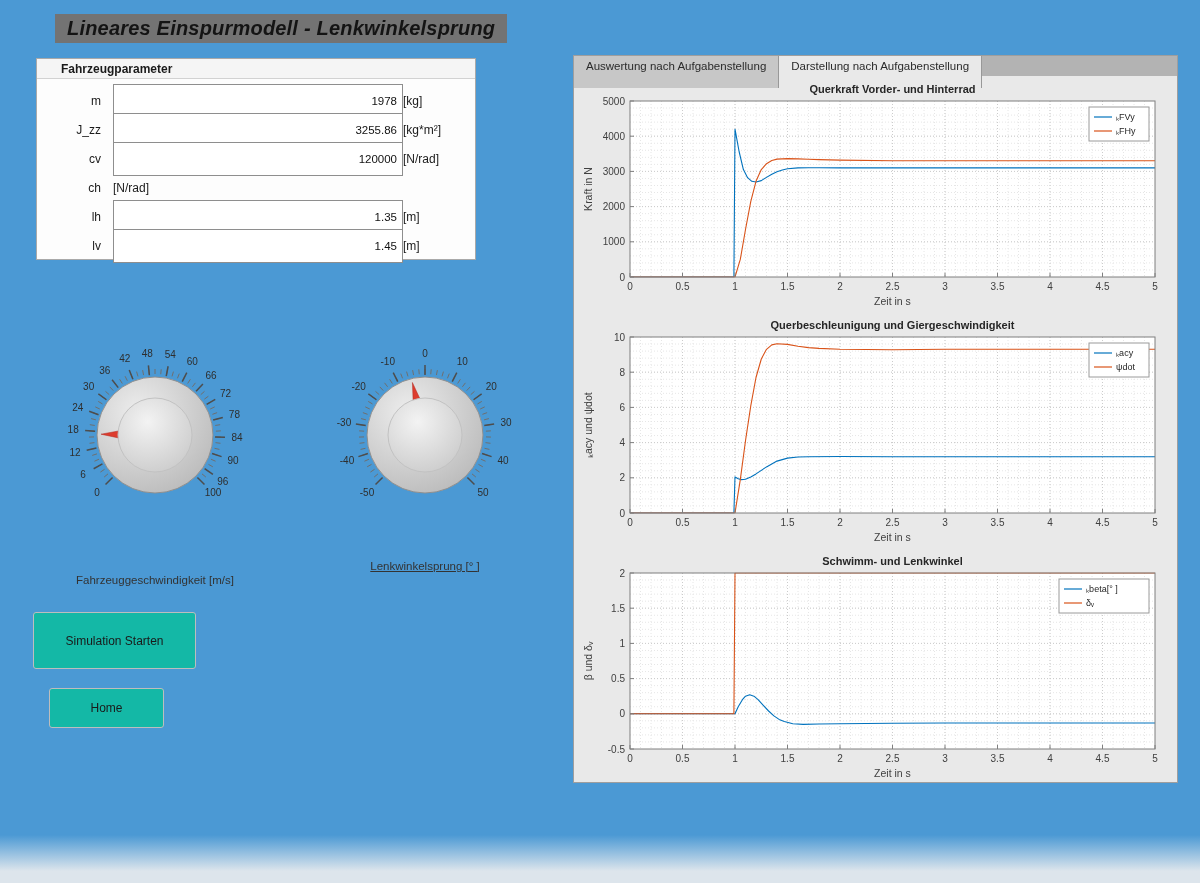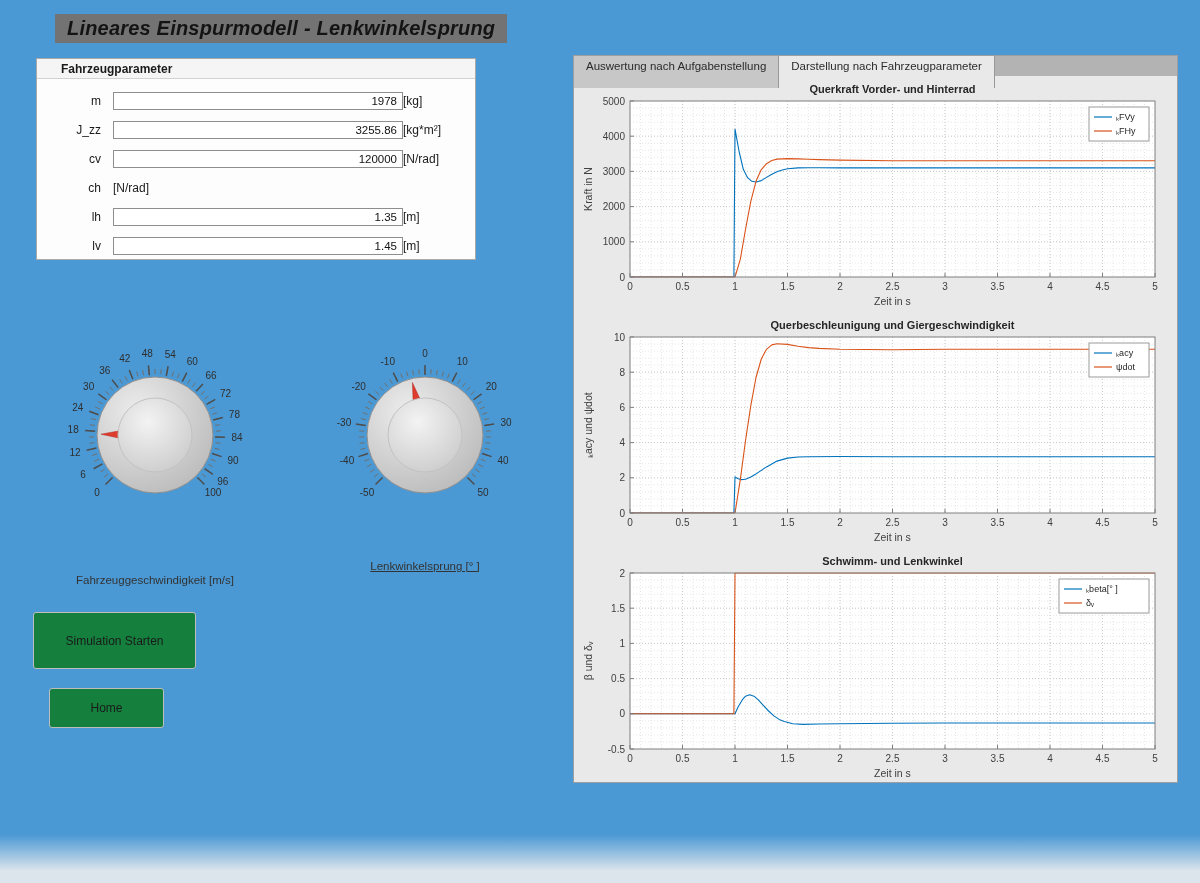--- a/index.html
+++ b/index.html
@@ -11,33 +11,33 @@
 
   
   .param-panel { position:absolute; left:36px; top:58px; width:440px; height:202px;
     background:#fdfdfd; border:1px solid #a9a9a9; }
   .param-header { height:20px; line-height:20px; padding-left:24px; font-size:12px; font-weight:bold;
     color:#1a1a1a; background:#f5f5f5; border-bottom:1px solid #d2d2d2; }
   .param-rows { padding-top:7px; }
   .field-row { display:flex; align-items:center; height:29px; }
   .f-label { width:64px; text-align:right; font-size:12px; color:#1a1a1a; margin-right:12px; }
   .f-input { width:290px; height:18px; border:1px solid #8e8e8e; font-size:11.5px; text-align:right;
-    padding:0 5px; background:#fff; font-family:inherit; color:#111; }
+    padding:16px 5px; background:#fff; font-family:inherit; color:#111; }
   .f-unit { font-size:12px; color:#1a1a1a; }
 
   
   .knob-slot { position:absolute; width:240px; height:240px; }
   #knob0 { left:35px;  top:315px; }
   #knob1 { left:305px; top:315px; }
   .knob-label { position:absolute; width:260px; text-align:center; font-size:11.5px; color:#333; }
   #knob-label0 { left:25px;  top:574px; }
   #knob-label1 { left:295px; top:560px;text-decoration:underline; }
 
   
-  .btn { position:absolute; background:#15803d; border:1px solid #bdbdbd; border-radius:3px;
+  .btn { position:absolute; background:#14b8a6; border:1px solid #bdbdbd; border-radius:3px;
     font-size:12px; color:#1a1a1a; font-family:inherit; cursor:pointer; }
   #btn-sim  { left:33px; top:612px; width:163px; height:57px; }
   #btn-home { left:33px; top:688px; width:115px; height:40px;margin-left:16px; }
 
   
   .right-panel { position:absolute; left:573px; top:55px; width:605px; height:728px;
     background:#e9e9e9; border:1px solid #9e9e9e; }
   .tab-bar { display:flex; height:20px; background:#b3b3b3; }
   .tab { height:32px; line-height:20px; padding:0 12px; font-size:11.5px; color:#2b2b2b;
     border-right:1px solid #989898; white-space:nowrap; cursor:pointer; }
@@ -285,21 +285,21 @@
       </svg></div>
   <div id="knob-label0" class="knob-label">Fahrzeuggeschwindigkeit [m/s]</div>
   <div id="knob-label1" class="knob-label">Lenkwinkelsprung [° ]</div>
 
   <button id="btn-sim" class="btn">Simulation Starten</button>
   <button id="btn-home" class="btn">Home</button>
 
   <div class="right-panel">
     <div class="tab-bar">
       <div class="tab inactive">Auswertung nach Aufgabenstellung</div>
-      <div class="tab active">Darstellung nach Fahrzeugparameter</div>
+      <div class="tab active">Darstellung nach Aufgabenstellung</div>
     </div>
     <div class="charts">
       <div class="chart-slot"><svg width="591" height="230">
             <rect x="50" y="20" width="525" height="176" fill="#ffffff"></rect>
             <line x1="60.5" y1="20" x2="60.5" y2="196" stroke="#e6e6e6" stroke-dasharray="1 2"></line>
             <line x1="71" y1="20" x2="71" y2="196" stroke="#e6e6e6" stroke-dasharray="1 2"></line>
             <line x1="81.5" y1="20" x2="81.5" y2="196" stroke="#e6e6e6" stroke-dasharray="1 2"></line>
             <line x1="92" y1="20" x2="92" y2="196" stroke="#e6e6e6" stroke-dasharray="1 2"></line>
             <line x1="102.5" y1="20" x2="102.5" y2="196" stroke="#e6e6e6" stroke-dasharray="1 2"></line>
             <line x1="113.00000000000001" y1="20" x2="113.00000000000001" y2="196" stroke="#e6e6e6" stroke-dasharray="1 2"></line>

